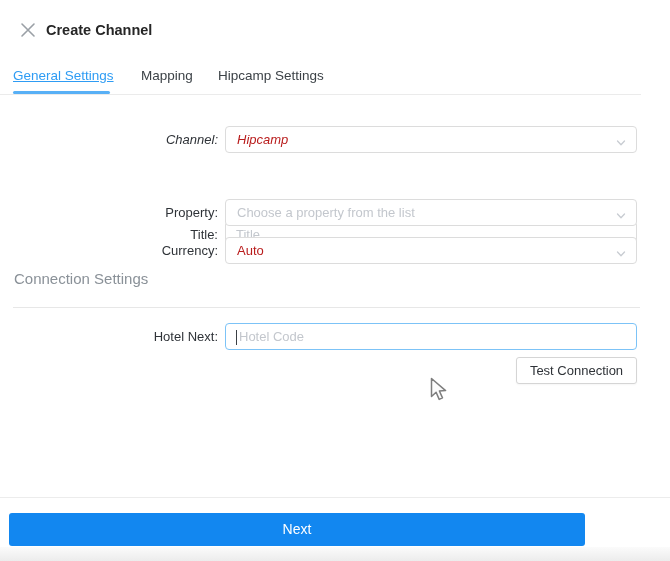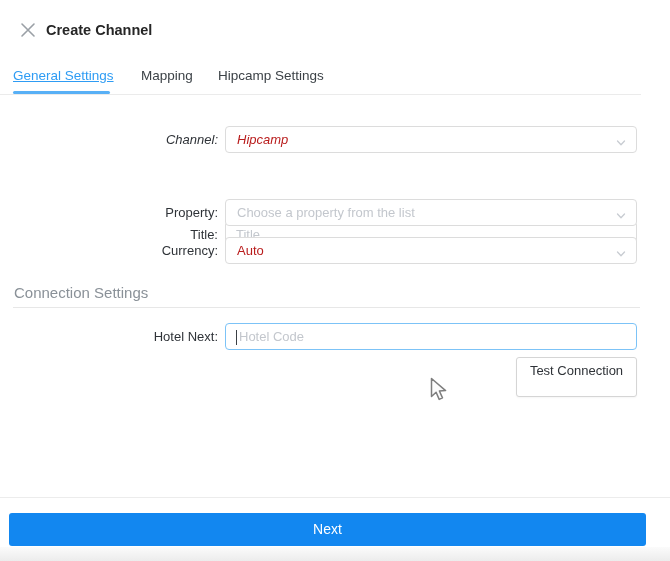--- a/index.html
+++ b/index.html
@@ -34,32 +34,32 @@
   .box .val.ph { color:#c3c7cd; }
   .chev { position:absolute; right:9px; top:8px; }
   .text-input { position:absolute; left:225px; top:0; width:412px; height:27px;
          border:1px solid #dcdcdc; border-radius:4px; background:#fff;
          padding:8px 10px; font-family:"Liberation Sans", sans-serif; font-size:13px; color:#2f3338; outline:none; }
   .text-input::placeholder { color:#c3c7cd; opacity:1; }
   .box.focused { border:1px solid #7cc3f7; }
   .caret { position:absolute; left:10px; top:6px; width:1px; height:15px; background:#3a3f44; }
   .box.focused .val.ph { left:13px; }
   
-  .section-title   { position:absolute; left:14px; top:284px; font-size:15px; color:#8a9198; }
+  .section-title   { position:absolute; left:14px; top:270px; font-size:15px; color:#8a9198; }
   .section-divider { position:absolute; left:13px; top:307px; width:627px; height:1px; background:#e7e7e7; }
   
-  .test-btn { position:absolute; left:516px; top:357px; width:121px; height:40px;
+  .test-btn { position:absolute; left:516px; top:357px; width:121px; height:27px;
               background:#fff; border:1px solid #d5d5d5; border-radius:3px;
               font-size:13px; color:#2f3338; text-align:center; line-height:25px;
               cursor:pointer; box-shadow:0 1px 2px rgba(0,0,0,0.04); }
   
   .cursor { position:absolute; left:427px; top:376px; pointer-events:none; }
   
   .footer-divider { position:absolute; left:0; top:497px; width:670px; height:1px; background:#ececec; }
-  .next-btn { position:absolute; left:9px; top:513px; width:637px; height:33px;
+  .next-btn { position:absolute; left:9px; top:513px; width:576px; height:33px;
               background:#1287f0; border-radius:3px; color:#ffffff;
               font-size:14px; text-align:center; line-height:33px; cursor:pointer; }
   .footer-strip { position:absolute; left:0; top:547px; width:670px; height:14px;
                   background:linear-gradient(180deg,#fbfbfb,#ececec); }
 </style>
 </head>
 <body>
 
 <div class="screen">
 

